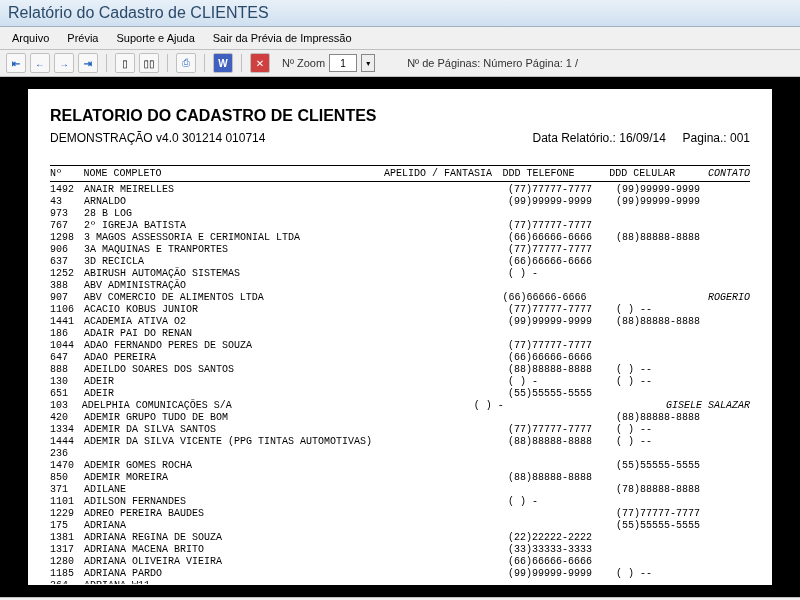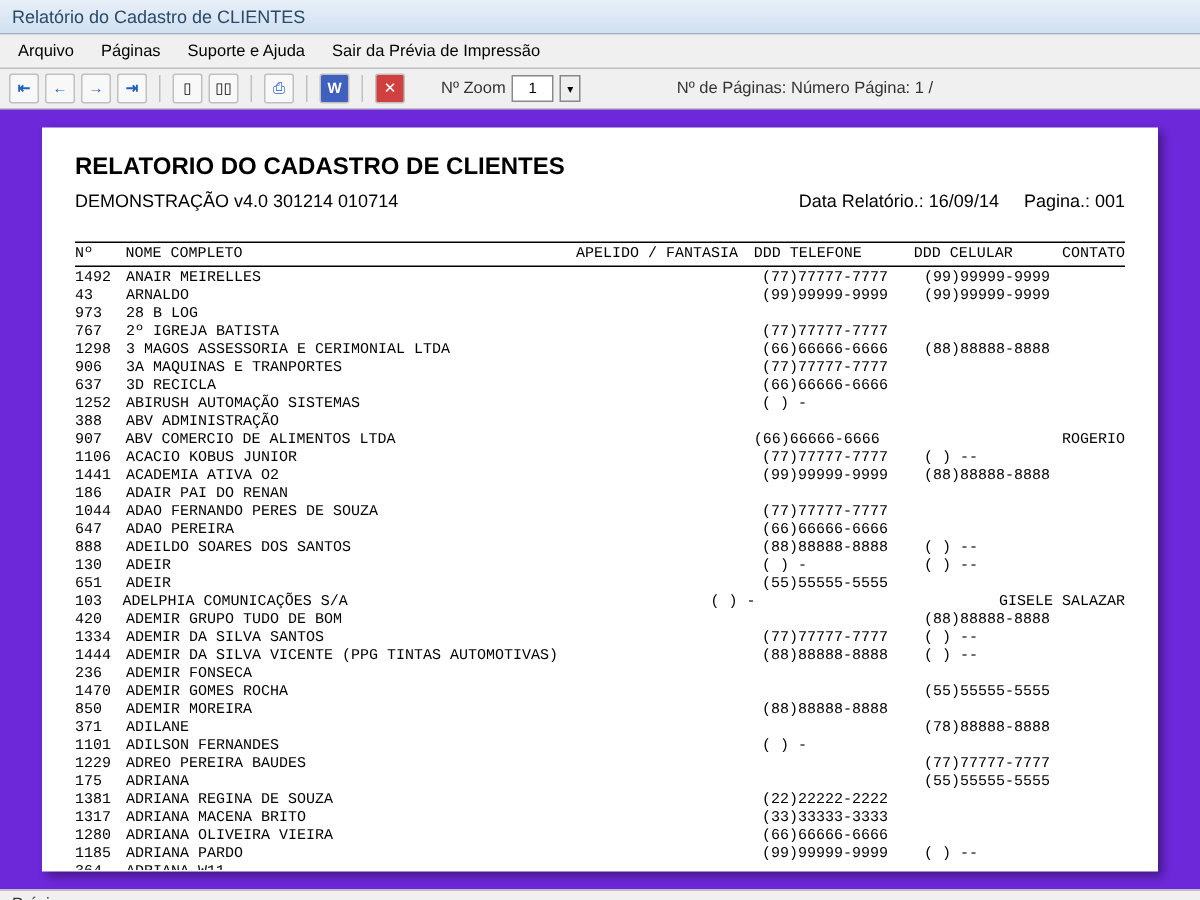--- a/index.html
+++ b/index.html
@@ -1,54 +1,54 @@
 <!DOCTYPE html>
 <html><head>
 <meta charset="utf-8">
 <style>
 * { box-sizing: border-box; margin: 0; padding: 0; }
 body { font-family: Tahoma, sans-serif; font-size: 11px; background: #d4d0c8; width: 800px; height: 600px; overflow: hidden; }
-.titlebar { background: linear-gradient(#e8f0f8, #d0e0f0); border-bottom: 1px solid #a0b0c0; padding: 4px 8px; font-size: 12px; color: #2a4a6a; }
+.titlebar { background: linear-gradient(#e8f0f8, #d0e0f0); border-bottom: 1px solid #a0b0c0; padding: 4px 8px; font-size: 16px; color: #2a4a6a; }
 .menubar { background: #f0f0f0; border-bottom: 1px solid #c0c0c0; padding: 2px 4px; display: flex; gap: 2px; }
 .menuitem { padding: 3px 8px; cursor: pointer; }
 .toolbar { background: #f0f0f0; border-bottom: 1px solid #c0c0c0; padding: 3px 6px; display: flex; align-items: center; gap: 4px; }
 .tbtn { width: 20px; height: 20px; border: 1px solid #c0c0c0; background: #f8f8f8; display: inline-flex; align-items: center; justify-content: center; cursor: pointer; font-size: 10px; border-radius: 2px; }
 .tbtn.red { background: #d04040; color: #fff; }
 .tbtn.blue-w { background: #4060c0; color: #fff; font-weight: bold; }
 .tsep { width: 1px; height: 18px; background: #c0c0c0; margin: 0 4px; }
-.tlabel { font-size: 11px; color: #333; margin-left: 20px; }
+.tlabel { font-size: 11px; color: #333; margin-left: 8px; }
 .zoominput { width: 28px; height: 18px; border: 1px solid #888; font-size: 10px; text-align: center; }
 .zoombtn { width: 14px; height: 18px; border: 1px solid #888; background: #eee; font-size: 8px; cursor: pointer; display:inline-flex;align-items:center;justify-content:center; }
-.viewport { background: #6d28d9; height: 520px; padding: 12px 28px; overflow: hidden; }
+.viewport { background: #000000; height: 520px; padding: 12px 28px; overflow: hidden; }
 .page { background: #fff; width: 100%; height: 100%; box-shadow: 3px 3px 6px rgba(0,0,0,0.4); padding: 18px 22px; font-family: 'Courier New', monospace; font-size: 10px; color: #000; overflow: hidden; position: relative; }
 .rtitle { font-family: Arial, sans-serif; font-size: 16px; font-weight: bold; margin-bottom: 6px; }
 .rsub { font-family: Arial, sans-serif; font-size: 12px; margin-bottom: 16px; display: flex; justify-content: space-between; }
 .headrow { display: flex; border-bottom: 1px solid #000; border-top: 1px solid #000; padding: 2px 0; margin-top: 20px; font-size: 10px; }
 .col-n { width: 34px; }
 .col-nm { width: 304px; }
 .col-ap { width: 120px; }
 .col-tel { width: 108px; }
 .col-cel { width: 100px; }
-.col-ct { flex: 1; }
+.col-ct { flex: 1; font-style: italic; }
 .rows { margin-top: 2px; max-height: 400px; overflow: hidden; }
 .row { display: flex; font-size: 10px; line-height: 12px; white-space: nowrap; }
 .row .col-n { padding-right: 4px; }
 .statusbar { background: #f0f0f0; border-top: 1px solid #c0c0c0; padding: 3px 8px; font-size: 11px; color: #333; }
 .arrow-blue { color: #2060c0; font-weight: bold; }
 </style>
 </head>
 <body>
 
 <div class="titlebar">
   <span>Relatório do Cadastro de CLIENTES</span>
 </div>
 
 <div class="menubar">
   <div class="menuitem">Arquivo</div>
-  <div class="menuitem">Páginas</div>
+  <div class="menuitem">Prévia</div>
   <div class="menuitem">Suporte e Ajuda</div>
   <div class="menuitem">Sair da Prévia de Impressão</div>
 </div>
 
 <div class="toolbar">
   <span class="tbtn arrow-blue">⇤</span>
   <span class="tbtn arrow-blue">←</span>
   <span class="tbtn arrow-blue">→</span>
   <span class="tbtn arrow-blue">⇥</span>
   <span class="tsep"></span>
@@ -56,21 +56,21 @@
   <span class="tbtn">▯▯</span>
   <span class="tsep"></span>
   <span class="tbtn" style="color:#2060c0">⎙</span>
   <span class="tsep"></span>
   <span class="tbtn blue-w">W</span>
   <span class="tsep"></span>
   <span class="tbtn red">✕</span>
   <span class="tlabel">Nº Zoom</span>
   <input class="zoominput" value="1" style="">
   <span class="zoombtn">▾</span>
-  <span class="tlabel" style="margin-left:60px">Nº de Páginas: Número Página: 1 /</span>
+  <span class="tlabel" style="margin-left:28px">Nº de Páginas: Número Página: 1 /</span>
 </div>
 
 <div class="viewport">
   <div class="page">
     <div class="rtitle">RELATORIO DO CADASTRO DE CLIENTES</div>
     <div class="rsub">
       <span>DEMONSTRAÇÃO v4.0 301214 010714</span>
       <span><span>Data Relatório.: 16/09/14</span>&nbsp;&nbsp;&nbsp;&nbsp;&nbsp;<span>Pagina.: 001</span></span>
     </div>
     <div class="headrow">
@@ -253,21 +253,20 @@
         <div class="row">
           <span class="col-n">1444</span>
           <span class="col-nm">ADEMIR DA SILVA VICENTE (PPG TINTAS AUTOMOTIVAS)</span>
           <span class="col-ap"></span>
           <span class="col-tel">(88)88888-8888</span>
           <span class="col-cel">(  )     --</span>
           <span class="col-ct"></span>
         </div>
         <div class="row">
           <span class="col-n">236</span>
-          <span class="col-nm">ADEMIR FONSECA</span>
           <span class="col-ap"></span>
           <span class="col-tel"></span>
           <span class="col-cel"></span>
           <span class="col-ct"></span>
         </div>
         <div class="row">
           <span class="col-n">1470</span>
           <span class="col-nm">ADEMIR GOMES ROCHA</span>
           <span class="col-ap"></span>
           <span class="col-tel"></span>

